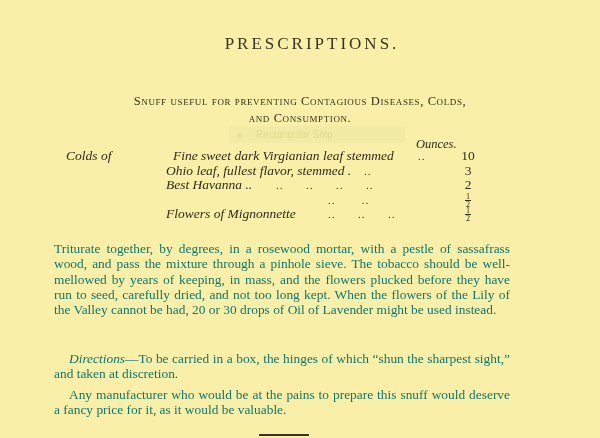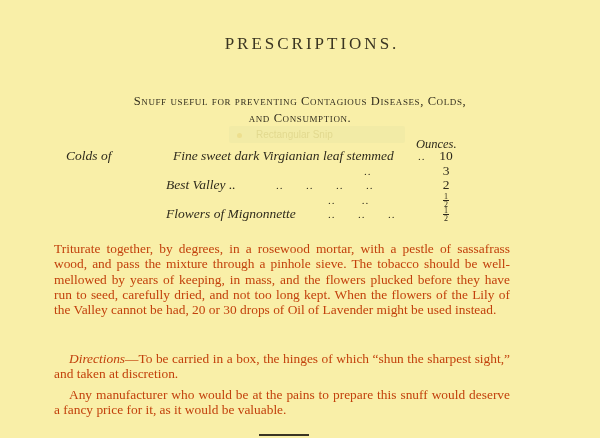--- a/index.html
+++ b/index.html
@@ -31,27 +31,27 @@
   .ounces-head {
     position:absolute; left:416px; top:137px; font-size:12.5px;
     font-family:"Liberation Serif", serif;
     font-style:italic;
   }
   .recipe { position:absolute; left:66px; top:149px; width:420px; font-family:"Liberation Serif", serif; }
   .row { position:relative; height:14.5px; font-size:13.5px; font-style:italic; line-height:14px; }
   .row .lead { position:absolute; left:0; }
   .row .item { position:absolute; left:53px; white-space:nowrap;margin-left:47px; }
   .row .dots { position:absolute; font-style:normal; letter-spacing:1px; font-size:11px; }
-  .row .qty { position:absolute; left:370px; width:20px; text-align:center; font-style:normal; font-size:13.5px; }
+  .row .qty { position:absolute; left:392px; width:20px; text-align:center; font-style:normal; font-size:13.5px; }
   .frac { display:inline-block; font-size:8px; line-height:7px; text-align:center; vertical-align:middle; }
   .frac span { display:block; }
   .frac .bar { border-top:1px solid #2e2a1c; width:6px; margin:0 auto; }
   .para {
     position:absolute; left:54px; width:456px; font-size:13.4px; line-height:15.3px;
-    font-family:"Liberation Serif", serif; text-align:justify; color:#c2410c;
+    font-family:"Liberation Serif", serif; text-align:justify; color:#0f766e;
   }
   .para .indent { display:inline-block; width:15px; }
   .p1 { top:241px; }
   .p2 { top:351px; }
   .p3 { top:387px; }
   .rule { position:absolute; left:259px; top:434px; width:50px; height:2px; background:#3b3523; }
   em { font-style:italic; }
 </style>
 </head>
 <body>
@@ -69,25 +69,26 @@
   <div class="ounces-head">Ounces.</div>
 
   <div class="recipe">
     <div class="row">
       <span class="lead">Colds of</span>
       <span class="item" style="left:60px">Fine sweet dark Virgianian leaf stemmed</span>
       <span class="dots" style="left:352px">..</span>
       <span class="qty">10</span>
     </div>
     <div class="row">
+      <span class="item">Ohio leaf, fullest flavor, stemmed .</span>
       <span class="dots" style="left:298px">..</span>
       <span class="qty">3</span>
     </div>
     <div class="row">
-      <span class="item">Best Valley ..</span>
+      <span class="item">Best Havanna ..</span>
       <span class="dots" style="left:210px; white-space:pre">..      ..      ..      ..</span>
       <span class="qty">2</span>
     </div>
     <div class="row">
       <span class="dots" style="left:262px; white-space:pre">..       ..</span>
       <span class="qty"><span class="frac"><span>1</span><span class="bar"></span><span>2</span></span></span>
     </div>
     <div class="row">
       <span class="item">Flowers of Mignonnette</span>
       <span class="dots" style="left:262px; white-space:pre">..      ..      ..</span>

